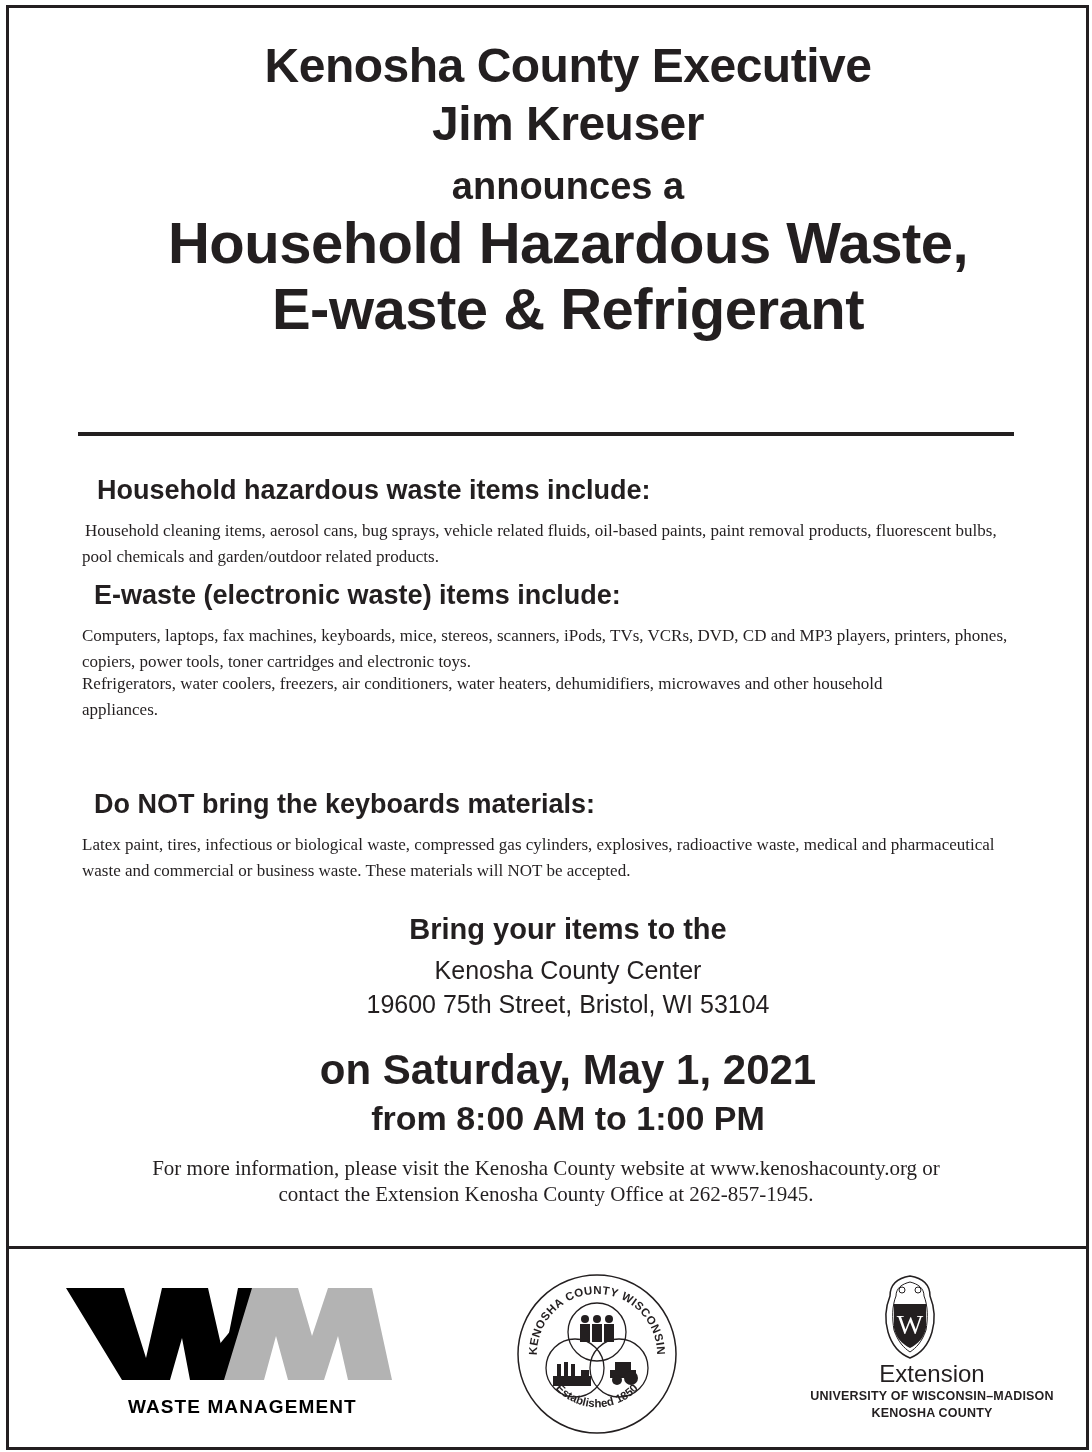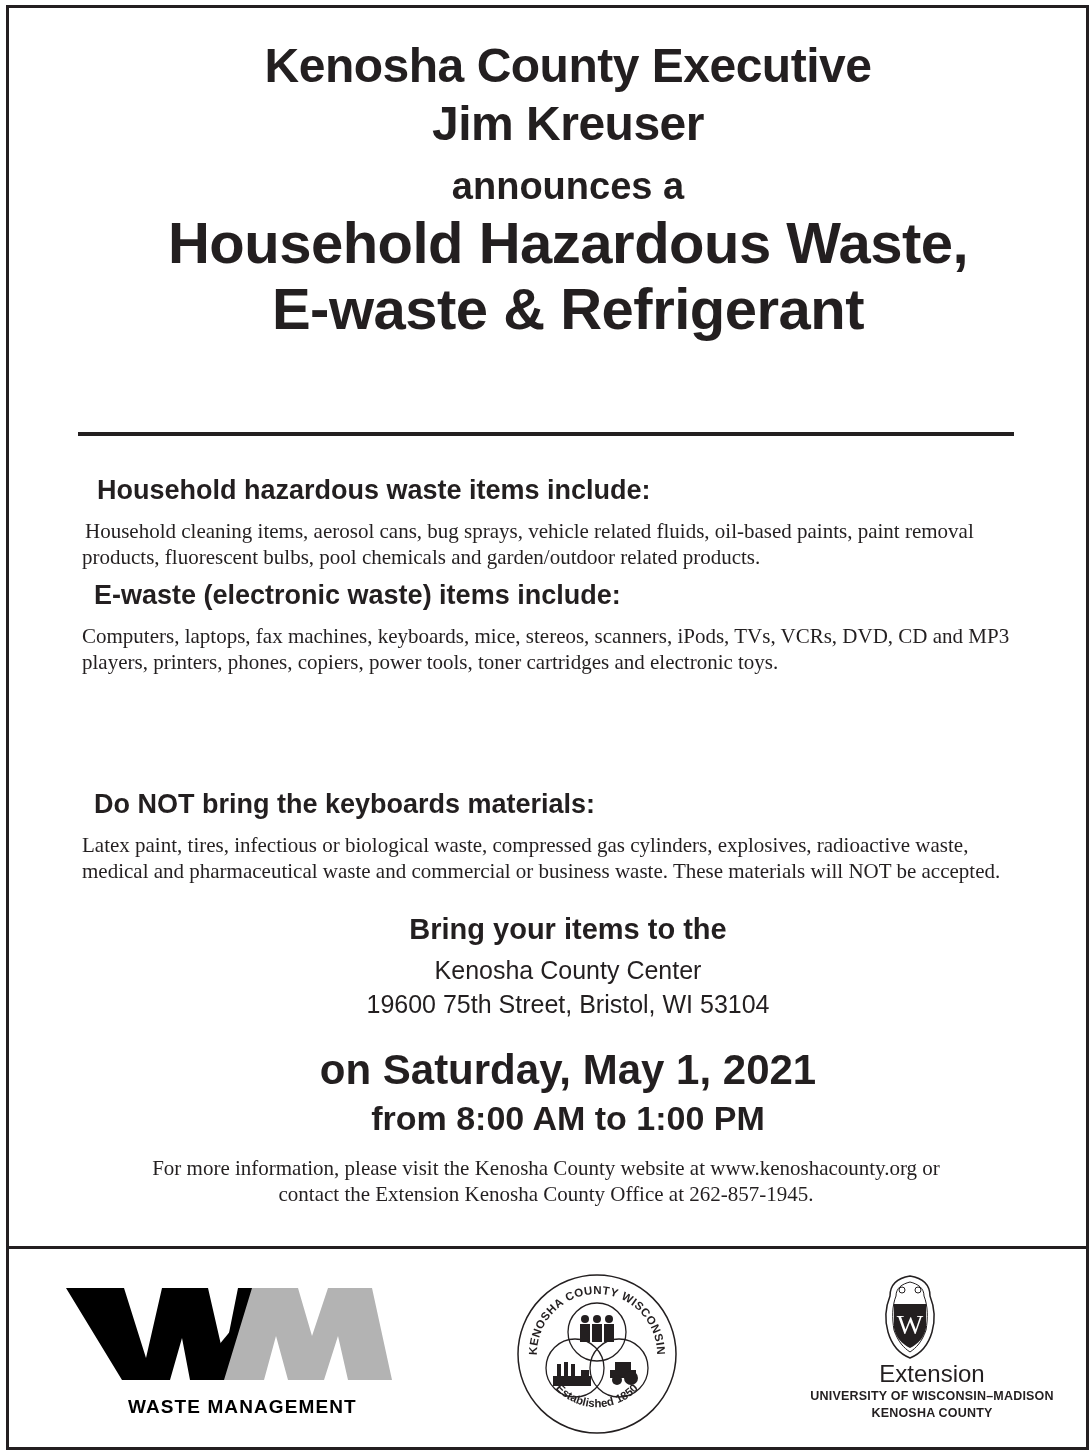--- a/index.html
+++ b/index.html
@@ -8,21 +8,21 @@
   .sans { font-family: "Liberation Sans", sans-serif; margin-left: 22px; }
   .serif { font-family: "Liberation Serif", serif; }
   .center { position: absolute; left: 0; width: 100%; text-align: center; }
   .h-exec { top: 38px; font-size: 48px; font-weight: bold; line-height: 56px; letter-spacing: -0.5px; }
   .h-name { top: 96px; font-size: 48px; font-weight: bold; line-height: 56px; letter-spacing: -0.5px; }
   .h-ann { top: 168px; font-size: 38px; font-weight: bold; line-height: 36px; }
   .h-title { top: 210px; font-size: 58px; font-weight: bold; line-height: 66px; letter-spacing: -0.5px; }
   .rule { position: absolute; left: 78px; top: 432px; width: 936px; height: 4px; background: #231f20; }
   .section { position: absolute; left: 82px; width: 960px; }
   .sec-head { font-size: 27px; font-weight: bold; line-height: 32px; margin: 12px; }
-  .sec-body { font-size: 21px; line-height: 26px; margin: 0; }
+  .sec-body { font-size: 17px; line-height: 26px; margin: 0; }
   .bring-head { top: 911px; font-size: 29px; font-weight: bold; line-height: 36px; }
   .venue { top: 953px; font-size: 25px; line-height: 34px; }
   .date { top: 1045px; font-size: 42px; font-weight: bold; line-height: 50px; }
   .time { top: 1097px; font-size: 34px; font-weight: bold; line-height: 42px; }
   .info { top: 1145px; font-size: 21px; line-height: 26px; margin-top: 10px; }
   .bottom-rule { position: absolute; left: 6px; top: 1246px; width: 1083px; height: 3px; background: #231f20; }
   .logo-wm { position: absolute; left: 66px; top: 1288px; width: 330px; height: 130px; }
   .wm-label { position: absolute; left: 16px; top: 108px; width: 330px; text-align: left; font-size: 19px; font-weight: 900; letter-spacing: 1.1px; color: #000; padding-left: 24px; box-sizing: border-box; }
   .logo-seal { position: absolute; left: 515px; top: 1272px; width: 164px; height: 164px; }
   .logo-ext { position: absolute; left: 770px; top: 1272px; width: 280px; height: 150px; text-align: center; }
@@ -50,20 +50,21 @@
   <p class="sans sec-head" style="padding-left:3px;">Household hazardous waste items include:</p>
   <p class="serif sec-body" style="width:930px; text-indent:3px;">Household cleaning items, aerosol cans, bug sprays, vehicle related fluids, oil-based paints, paint removal products, fluorescent bulbs, pool chemicals and garden/outdoor related products.</p>
 </div>
 
 <div class="section" style="top:567px;">
   <p class="sans sec-head">E-waste (electronic waste) items include:</p>
   <p class="serif sec-body" style="width:945px;">Computers, laptops, fax machines, keyboards, mice, stereos, scanners, iPods, TVs, VCRs, DVD, CD and MP3 players, printers, phones, copiers, power tools, toner cartridges and electronic toys.</p>
 </div>
 
 <div class="section" style="top:671px;">
+  <p class="serif sec-body" style="width:830px;">Refrigerators, water coolers, freezers, air conditioners, water heaters, dehumidifiers, microwaves and other household appliances.</p>
 </div>
 
 <div class="section" style="top:776px;">
   <p class="sans sec-head">Do NOT bring the keyboards materials:</p>
   <p class="serif sec-body" style="width:955px;">Latex paint, tires, infectious or biological waste, compressed gas cylinders, explosives, radioactive waste, medical and pharmaceutical waste and commercial or business waste. These materials will NOT be accepted.</p>
 </div>
 
 <div class="center sans bring-head">Bring your items to the</div>
 <div class="center sans venue">
   <div>Kenosha County Center</div>

